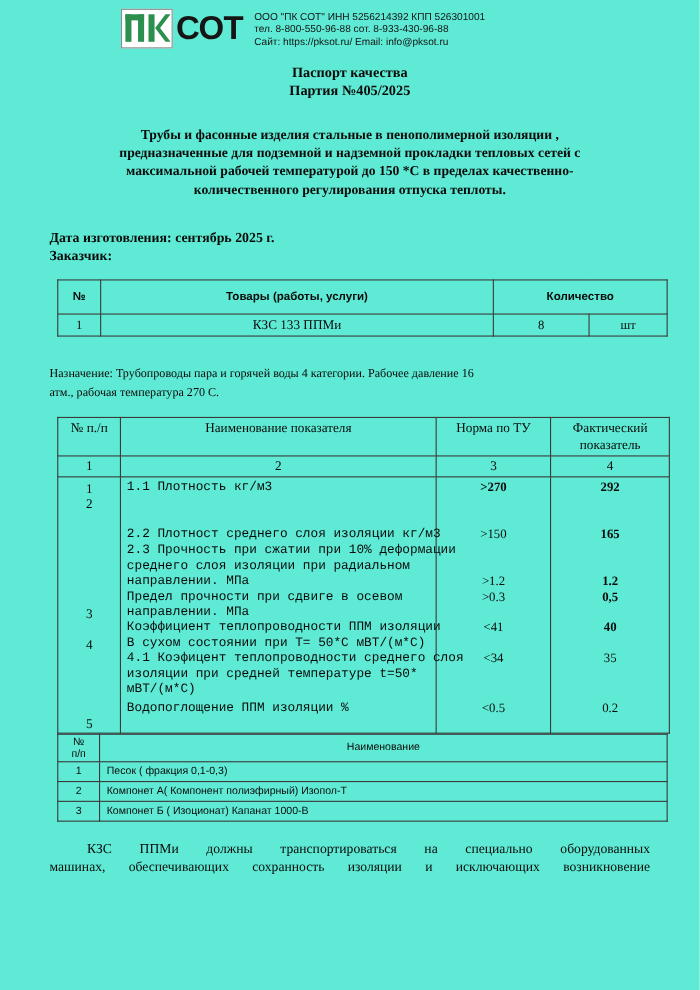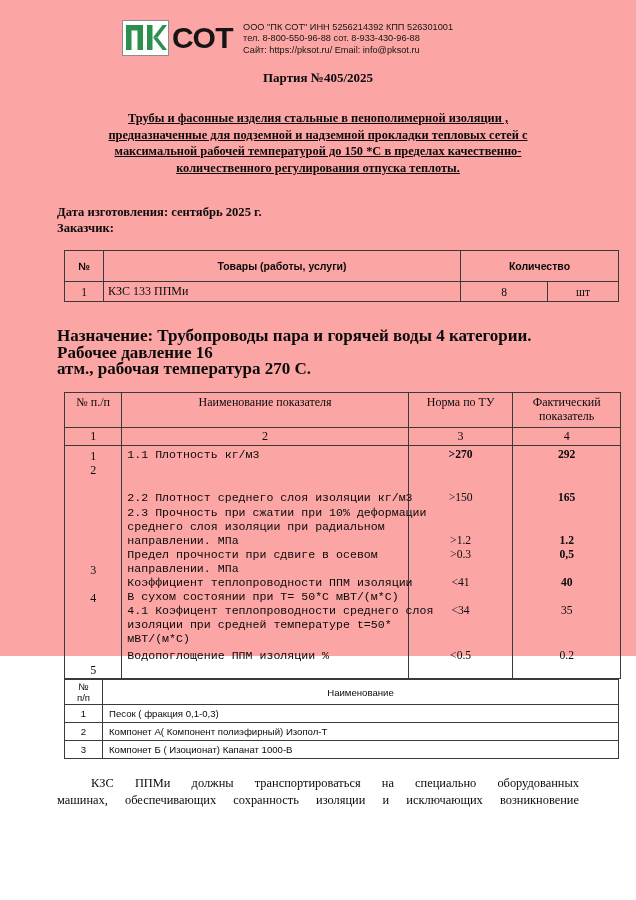--- a/index.html
+++ b/index.html
@@ -11,23 +11,23 @@
     width: 636px;
     height: 900px;
     position: relative;
     font-family: "Liberation Serif", "DejaVu Serif", serif;
     color: #0a0a0a;
     overflow: hidden;
   }
   .page {
     position: relative;
     width: 636px;
-    height: 656px;
-    background: #fca5a5;
-    padding: 12px;
+    height: 900px;
+    background: #5eead4;
+    padding: 0;
     box-sizing: border-box;
   }
 
   
   .header {
     display: flex;
     align-items: flex-start;
     padding: 8px 0 0 110px;
   }
   .logo-wrap {
@@ -70,21 +70,20 @@
     font-size: 13px;
     line-height: 16px;
     margin-top: 14px;
   }
   .subject {
     text-align: center;
     font-weight: 700;
     font-size: 12.4px;
     line-height: 16.5px;
     margin: 24px 42px 0 42px;
-    text-decoration: underline;
   }
 
   
   .meta {
     margin: 28px 0 0 45px;
     font-weight: 700;
     font-size: 12.6px;
     line-height: 16px;
   }
 
@@ -104,28 +103,28 @@
   }
   .tbl-goods th {
     font-family: "Liberation Sans", "DejaVu Sans", sans-serif;
     font-size: 10.5px;
     font-weight: 700;
     text-align: center;
     height: 26px;
     vertical-align: middle;
   }
   .tbl-goods td.num { text-align: center; width: 30px; font-size: 11.5px;}
-  .tbl-goods td.name { text-align: left; font-size: 12px; margin-top: 36px; }
+  .tbl-goods td.name { text-align: center; font-size: 12px; margin-top: 36px; }
   .tbl-goods td.qty { text-align: center; width: 78px; font-size: 11.5px;}
   .tbl-goods td.unit { text-align: center; width: 62px; font-size: 11.5px;}
 
   .purpose {
     margin: 26px 45px 0 45px;
-    font-weight: 700;
-    font-size: 17px;
+    font-weight: 400;
+    font-size: 11px;
     line-height: 16.5px;
   }
 
   
   .tbl-spec {
     margin: 14px 0 0 52px;
     width: 557px;
     border: 1.1px solid #3a3a3a;
     table-layout: fixed;
   }
@@ -231,20 +230,21 @@
       <div class="logo-cot">СОТ</div>
     </div>
     <div class="company-block">
       <div>ООО "ПК СОТ" ИНН 5256214392 КПП 526301001</div>
       <div>тел. 8-800-550-96-88 сот. 8-933-430-96-88</div>
       <div>Сайт: https://pksot.ru/ Email: info@pksot.ru</div>
     </div>
   </div>
 
   <div class="doc-title">
+    <div>Паспорт качества</div>
     <div>Партия №405/2025</div>
   </div>
 
   <div class="subject">
     <div>Трубы и фасонные изделия стальные в пенополимерной изоляции ,</div>
     <div>предназначенные для подземной и надземной прокладки тепловых сетей с</div>
     <div>максимальной рабочей температурой до 150 *С в пределах качественно-</div>
     <div>количественного регулирования отпуска теплоты.</div>
   </div>
 

